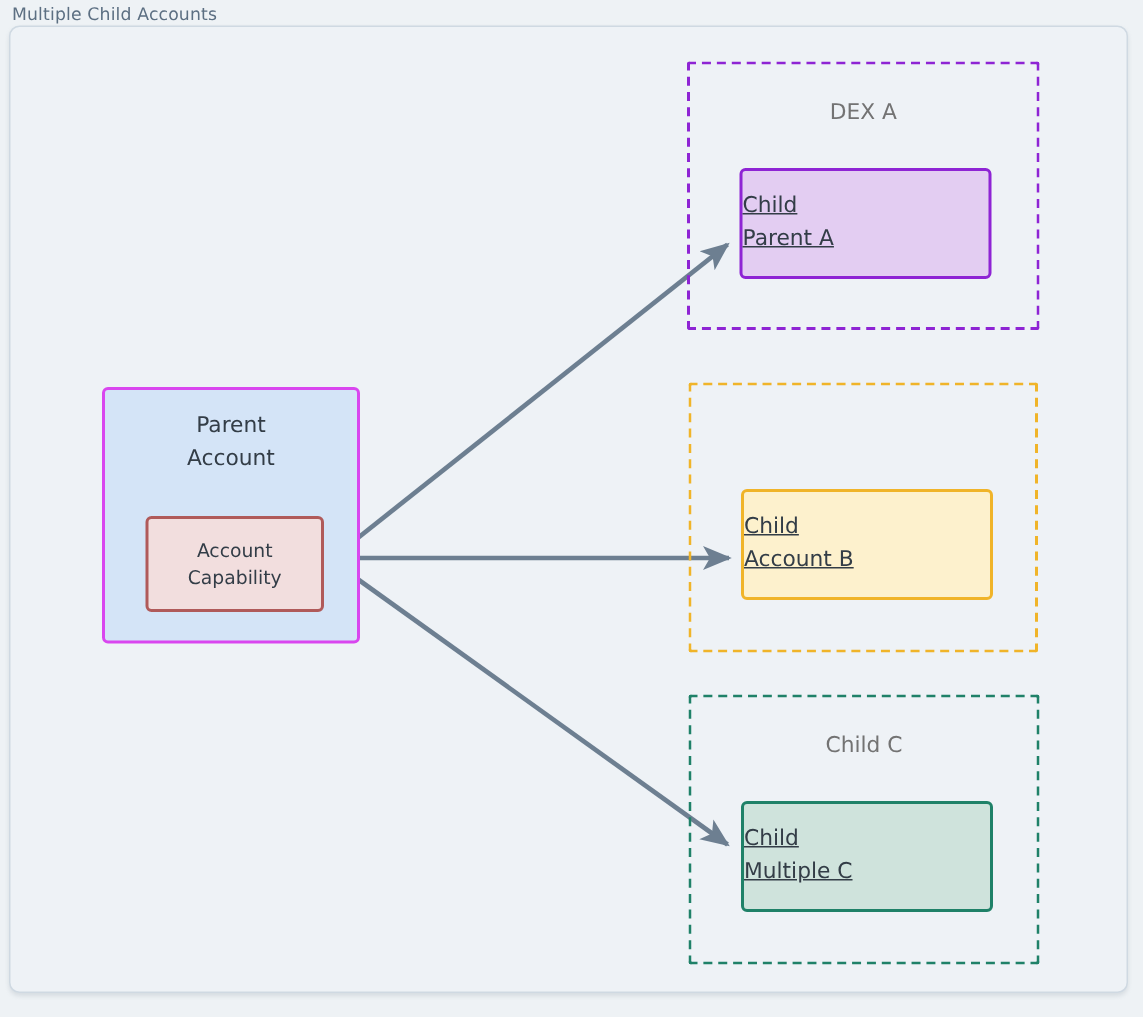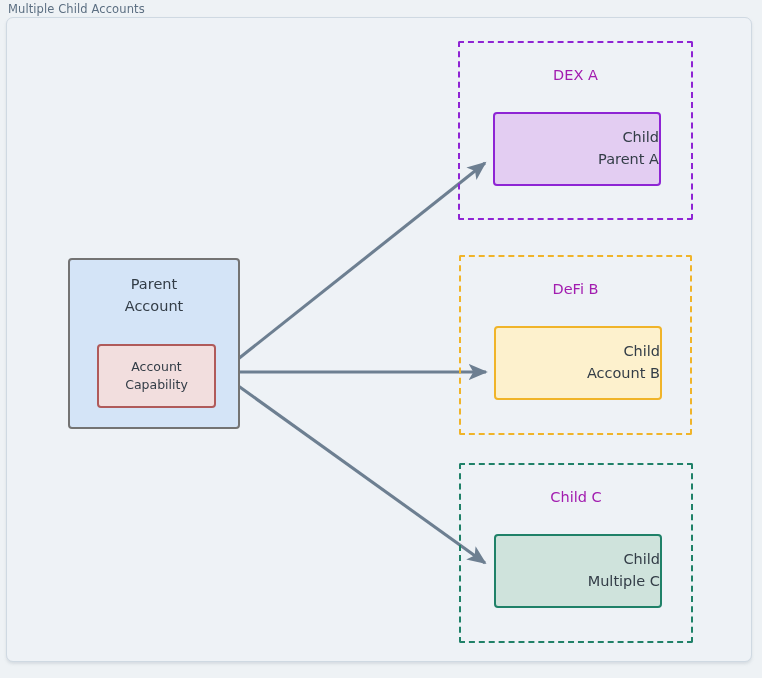--- a/index.html
+++ b/index.html
@@ -62,21 +62,21 @@
   }
   .node .line { display: block; white-space: nowrap; }
 
   
   .parent-account {
     left: 68px;
     top: 258px;
     width: 172px;
     height: 171px;
     background: #d4e4f7;
-    border: 2px solid #737373;
+    border: 2px solid #d946ef;
     justify-content: flex-start;
     padding-top: 14px;
   }
   .parent-title {
     font-size: 14.5px;
     color: #333d47;
     line-height: 1.5;
     text-align: center;
   }
   
@@ -109,41 +109,42 @@
     border-radius: 2px;
     background: transparent;
   }
   .group-label {
     position: absolute;
     top: 24px;
     left: 0;
     width: 100%;
     text-align: center;
     font-size: 14.5px;
-    color: #a21caf;
+    color: #737373;
     white-space: nowrap;
   }
   .group .child-node {
     position: absolute;
     left: 33px;
     top: 69px;
     width: 168px;
     height: 74px;
     box-sizing: border-box;
     border-width: 2px;
     border-style: solid;
     border-radius: 4px;
     display: flex;
     flex-direction: column;
-    align-items: flex-end;
+    align-items: flex-start;
     justify-content: center;
     font-size: 14.5px;
     color: #333d47;
     line-height: 1.5;
     text-align: center;
+    text-decoration: underline;
   }
 
   
   #group-dex  { left: 458px; top: 41px;  width: 235px; height: 179px; }
   #group-defi { left: 459px; top: 255px; width: 233px; height: 180px; }
   #group-game { left: 459px; top: 463px; width: 234px; height: 180px; }
 </style>
 </head>
 <body>
 
@@ -177,21 +178,20 @@
 
   <div class="group" id="group-dex" style="border-color:#8e24d4;">
     <div class="group-label">DEX A</div>
     <div class="child-node" style="background:#e3cdf2;border-color:#8e24d4;">
       <span class="line">Child</span>
       <span class="line">Parent A</span>
     </div>
   </div>
 
   <div class="group" id="group-defi" style="border-color:#f0b429;">
-    <div class="group-label">DeFi B</div>
     <div class="child-node" style="background:#fdf1cd;border-color:#f0b429;">
       <span class="line">Child</span>
       <span class="line">Account B</span>
     </div>
   </div>
 
   <div class="group" id="group-game" style="border-color:#1f8168;">
     <div class="group-label">Child C</div>
     <div class="child-node" style="background:#cfe3dc;border-color:#1f8168;">
       <span class="line">Child</span>

